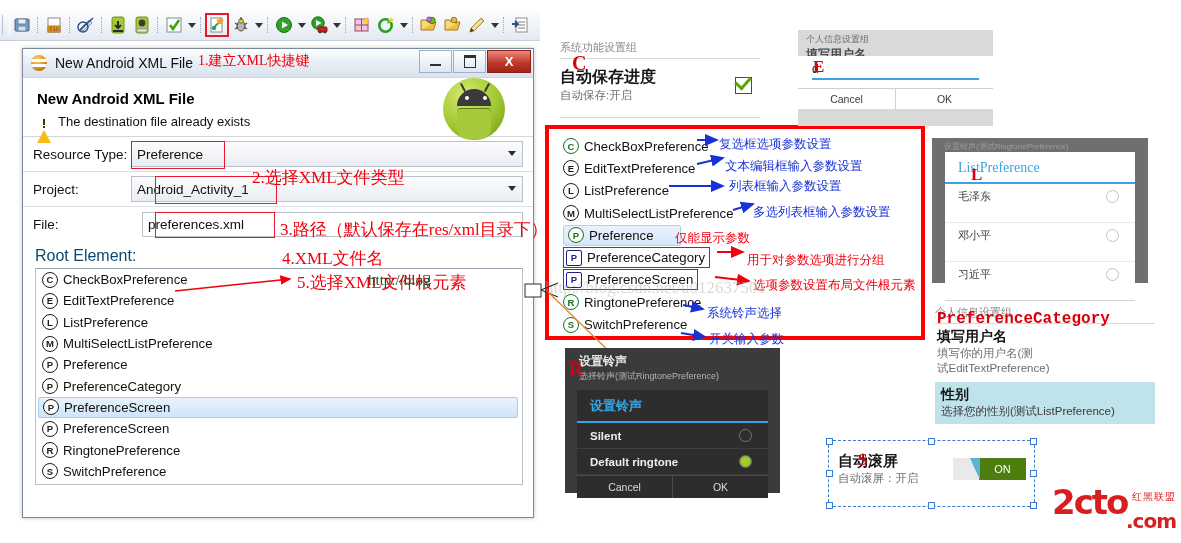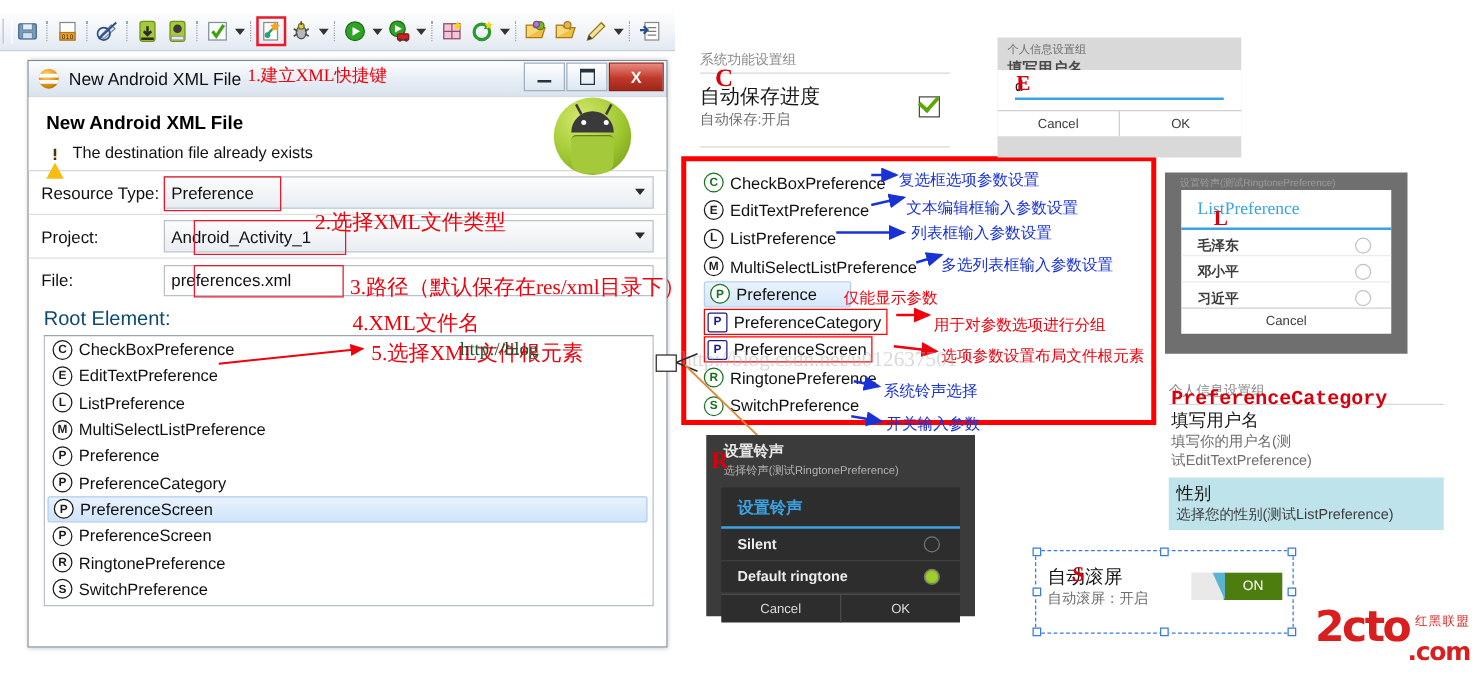--- a/index.html
+++ b/index.html
@@ -97,45 +97,45 @@
     border:4px solid #ff0000;background:#ffffff;box-sizing:border-box;}
   #centerpanel .litem{height:22.3px;font-size:13.2px;}
   #cp-list{padding:6px 0 0 8px;}
   .cp-sel{background:linear-gradient(#eaf3fd,#d6e7fb);border:1px solid #b3d0ef;
     border-radius:2px;display:inline-flex;align-items:center;padding:0 26px 0 4px;height:19px;}
   .cp-redbox{border:1.5px solid #ff0000;display:inline-flex;align-items:center;padding:0 4px 0 2px;height:19px;}
 
   
   .phone-light{background:#ffffff;}
   .grp-title{font-size:11px;color:#8a8a8a;border-bottom:1px solid #d8d8d8;padding-bottom:3px;}
-  .pref-title{font-size:16px;color:#161616;font-weight:normal;}
+  .pref-title{font-size:16px;color:#161616;font-weight:bold;}
   .pref-sum{font-size:11.5px;color:#6d6d6d;}
 
   #sec-checkbox{left:560px;top:40px;width:200px;height:80px;}
   .chk{width:15px;height:15px;border:1.5px solid #4c4c4c;background:#fff;position:relative;}
   .chk .tick{position:absolute;left:2px;top:-4px;width:7px;height:12px;border:solid #5aa800;
     border-width:0 3px 3px 0;transform:rotate(42deg);}
 
   #dlg-edittext{left:798px;top:30px;width:195px;height:96px;background:#d9d9d9;}
   #dlg-edittext .ghost{font-size:9px;color:#6d6d6d;padding:3px 0 0 8px;}
   #dlg-edittext .ghost2{font-size:12px;color:#4a4a4a;font-weight:bold;padding-left:8px;}
   .ad-card{background:#fff;position:absolute;left:0;right:0;}
   .ad-title{font-size:13.5px;color:#3aa3e3;padding:9px 0 7px 16px;letter-spacing:.5px;
     border-bottom:2px solid #3aa3e3;}
   .ad-btnrow{display:flex;border-top:1px solid #d0d0d0;}
   .ad-btn{flex:1;text-align:center;font-size:10.5px;color:#3b3b3b;padding:4px 0;}
   .ad-btn+.ad-btn{border-left:1px solid #d0d0d0;}
 
-  #dlg-list{left:932px;top:138px;width:194px;height:145px;background:#6f6f6f;}
+  #dlg-list{left:932px;top:138px;width:216px;height:145px;background:#6f6f6f;}
   #dlg-list .hdr{font-size:8px;color:#9d9d9d;padding:3px 0 0 12px;}
   #dlg-list .inner{position:absolute;left:13px;right:13px;top:14px;background:#fff;}
   #dlg-list .dtitle{font-size:14px;color:#3aa3e3;padding:8px 0 6px 13px;
     border-bottom:2px solid #3aa3e3;font-family:"Liberation Serif",serif;}
   .lrow{display:flex;align-items:center;justify-content:space-between;
-    padding:5px 16px 0 13px;font-size:11px;color:#3b3b3b;border-bottom:1px solid #ececec;font-weight:bold;}
+    padding:5px 16px 18px 13px;font-size:11px;color:#3b3b3b;border-bottom:1px solid #ececec;}
   .radio{width:11px;height:11px;border-radius:50%;border:1px solid #c2c2c2;}
   .radio.on{border-color:#8ab828;background:radial-gradient(circle,#9ecf2e 45%,#6f9411);}
 
   #sec-category{left:935px;top:305px;width:220px;height:115px;background:#fff;}
   #sec-category .hl{background:#bfe3ea;padding:4px 6px 5px 6px;}
 
   #dlg-ringtone{left:565px;top:348px;width:215px;height:145px;background:#3b3b3b;}
   #dlg-ringtone .hdrtitle{font-size:12px;color:#e8e8e8;font-weight:bold;padding:5px 0 0 14px;}
   #dlg-ringtone .hdrsum{font-size:9px;color:#b3b3b3;padding-left:14px;}
   #dlg-ringtone .grp{font-size:9px;color:#9d9d9d;padding:6px 0 0 14px;}
@@ -370,21 +370,21 @@
 
     <div class="frow">
       <div class="flabel">Project:</div>
       <div class="combo">
         <span class="val">Android_Activity_1</span>
         <span class="caret"></span>
       </div>
       <div class="redbox" style="left:132px;top:4px;width:120px;height:26px;"></div>
     </div>
 
-    <div class="frow" style="border-bottom:none;">
+    <div class="frow" style="border-bottom:none;gap:11px;">
       <div class="flabel">File:</div>
       <div class="txtin">
         <span class="val">preferences.xml</span>
       </div>
       <div class="redbox" style="left:132px;top:5px;width:118px;height:24px;"></div>
     </div>
 
     <div id="rootlabel">Root Element:</div>
     <div id="rootlist">
         <div class="litem">

